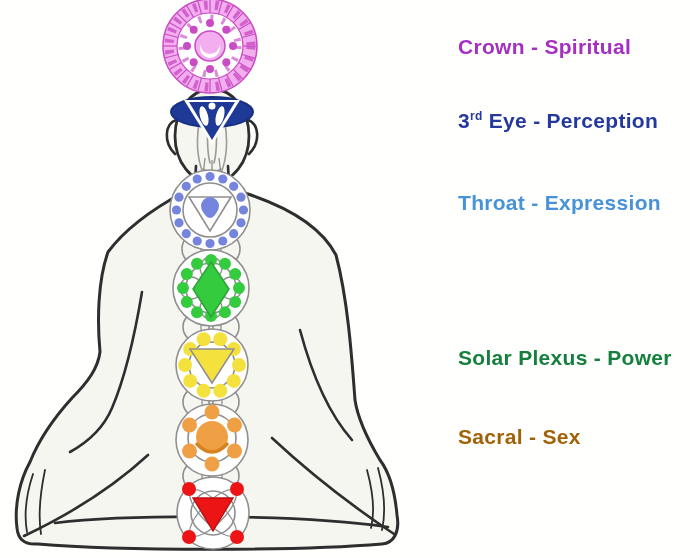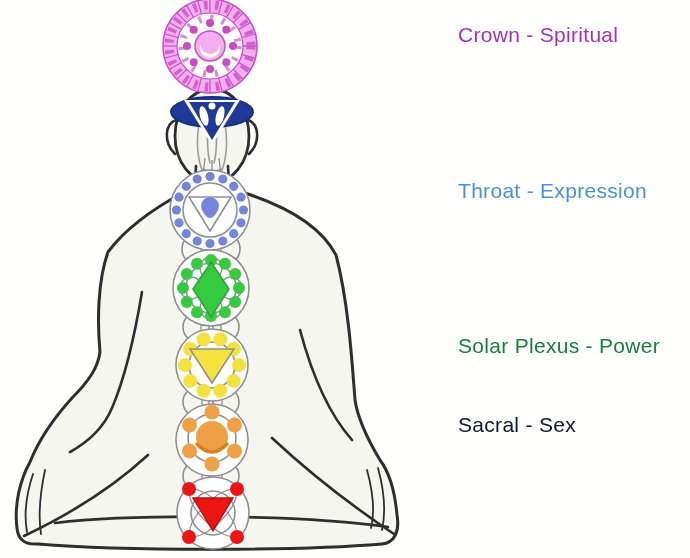--- a/index.html
+++ b/index.html
@@ -19,21 +19,21 @@
   .body-fill{fill:var(--body-fill);stroke:var(--outline);stroke-width:3;stroke-linejoin:round;stroke-linecap:round;}
   .body-line{fill:none;stroke:var(--outline);stroke-width:2.6;stroke-linecap:round;}
   .face-line{fill:none;stroke:#9b9b98;stroke-width:1.6;stroke-linecap:round;}
   .chain{fill:none;stroke:var(--line);stroke-width:1.6;}
   .chain-fill{fill:#ffffff;stroke:var(--line);stroke-width:1.6;}
   .thin{fill:none;stroke:var(--line);stroke-width:1.3;}
 
   #legend{position:absolute;left:458px;top:0;width:232px;height:558px;}
   .legend-item{
     position:absolute;left:0;white-space:nowrap;
-    font-size:21px;font-weight:normal;letter-spacing:.3px;line-height:26px;
+    font-size:21px;font-weight:bold;letter-spacing:.3px;line-height:26px;margin-top:12px;
   }
   .legend-item sup{font-size:12px;vertical-align:super;line-height:0;}
   .li-0{top:22px;} .li-1{top:96px;} .li-2{top:178px;} .li-3{top:256px;}
   .li-4{top:333px;} .li-5{top:412px;} .li-6{top:490px;}
 </style>
 </head>
 <body>
 
 <div id="stage">
 
@@ -246,18 +246,19 @@
       </g>
       <circle class="f-crown s-crown" style="stroke-width:1.5" cx="210" cy="46" r="15"></circle>
       <circle cx="210" cy="48" r="10" fill="#ffffff"></circle>
       <circle class="f-crown" cx="210" cy="44.5" r="9.5"></circle>
     </g>
   </svg>
 
   <div id="legend">
     <div class="legend-item li-0" style="color: rgb(164, 47, 192);">Crown - Spiritual</div>
 
+    <div class="legend-item li-1" style="color: rgb(36, 57, 155);"><span>3</span><sup>rd</sup><span> Eye - Perception</span></div>
 
     <div class="legend-item li-2" style="color: rgb(71, 146, 217);">Throat - Expression</div>
     <div class="legend-item li-4" style="color: #15803d;">Solar Plexus - Power</div>
-    <div class="legend-item li-5" style="color: #0f172a;">Sacral - Sex</div>
+    <div class="legend-item li-5" style="color: #a16207;">Sacral - Sex</div>
   </div>
 </div>
 
 </body></html>

